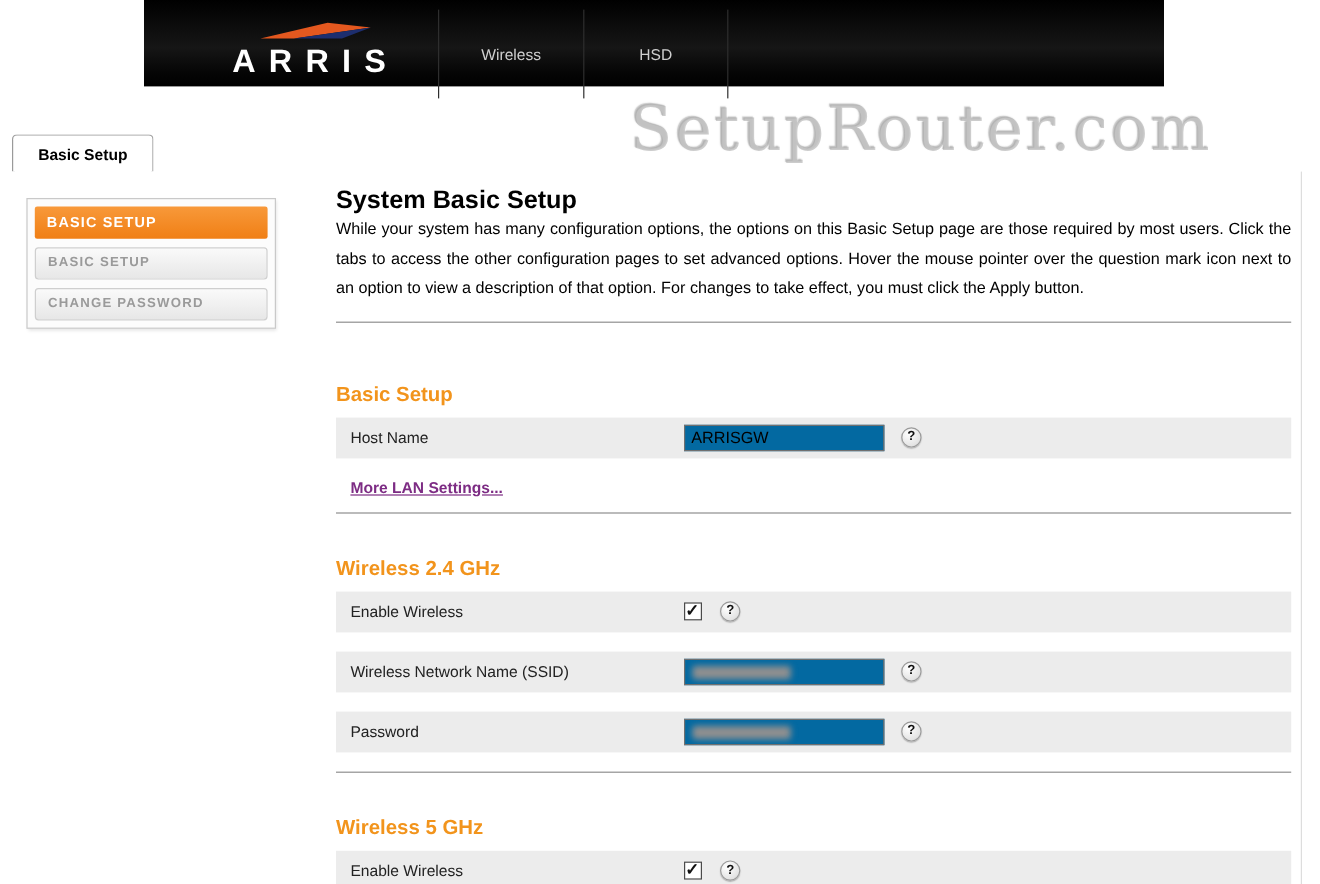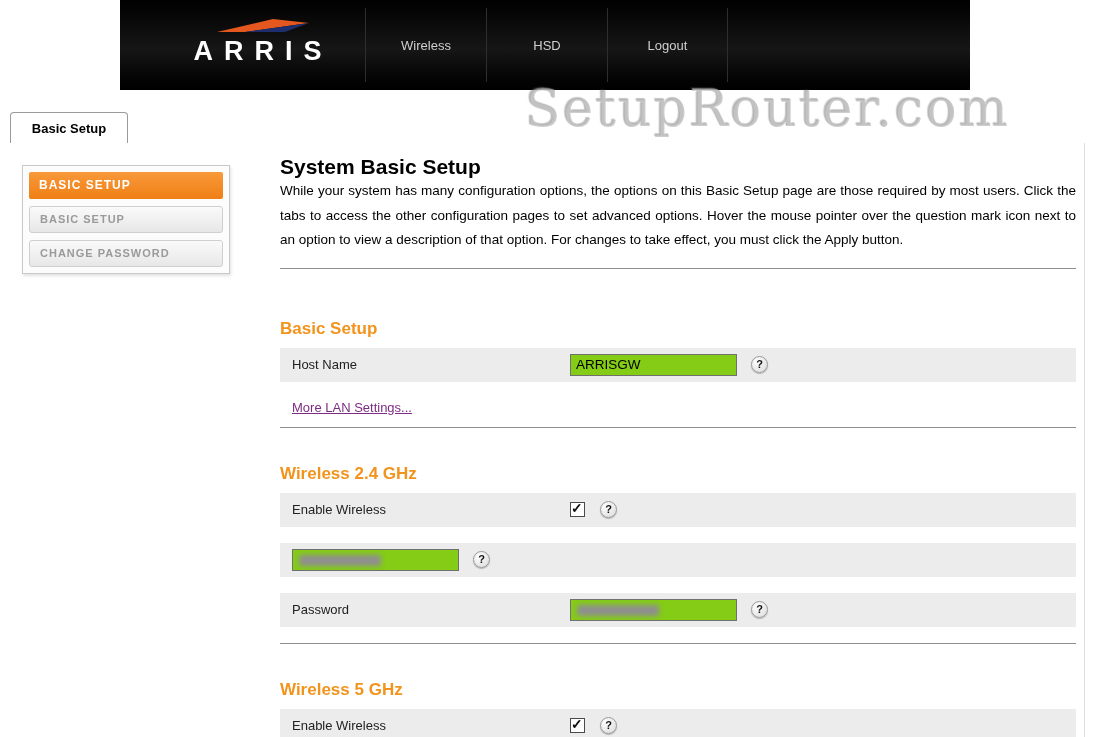--- a/index.html
+++ b/index.html
@@ -6,21 +6,21 @@
   html,body { width:1100px; height:737px; }
   body {
     position: relative;
     background: #ffffff;
     font-family: "Liberation Sans", sans-serif;
     overflow: hidden;
   }
 
   
   .black-header {
-    position: absolute; left: 120px; top: 0; width: 850px; height: 90px;
+    position: absolute; left: 120px; top: 0; width: 850px; height: 72px;
     background: linear-gradient(180deg, #000 0%, #0c0c0c 30%, #161616 55%, #050505 85%, #000 100%);
   }
   .logo {
     position: absolute; left: 48px; top: 18px; width: 190px; text-align: center;
   }
   .logo svg { display:block; margin: 0 auto 2px auto; }
   .logo-text {
     color: #fff; font-size: 27px; font-weight: bold; letter-spacing: 11px;
     font-family: "Liberation Sans", sans-serif;
   }
@@ -103,21 +103,21 @@
 
   .row {
     background: #ececec; height: 34px; margin-bottom: 16px;
     display: flex; align-items: center; padding-left: 12px;
   }
   .row-label { width: 278px; font-size: 13px; color: #222; flex-shrink: 0; }
   .row-controls { display: flex; align-items: center; }
 
   .field { position: relative; display: inline-block; }
   .text-input {
-    width: 167px; height: 22px; border: 1px solid #707070; background: #84cc16;
+    width: 167px; height: 22px; border: 1px solid #707070; background: #0369a1;
     font-size: 13.5px; padding: 1px 5px; font-family: "Liberation Sans", sans-serif;
     border-radius: 0;
   }
   .blur-blob {
     position: absolute; left: 7px; top: 6px; width: 82px; height: 11px;
     background: #8f8f8f; border-radius: 2px; filter: blur(2.5px); pointer-events: none;
   }
 
   .cb {
     appearance: none; -webkit-appearance: none;
@@ -132,38 +132,37 @@
   .help-icon {
     width: 17px; height: 17px; border-radius: 50%;
     background: radial-gradient(circle at 35% 30%, #ffffff 0%, #e4e4e4 70%, #c9c9c9 100%);
     border: 1px solid #9a9a9a; box-shadow: 0 1px 1px rgba(0,0,0,0.25);
     color: #111; font-size: 11px; font-weight: bold; text-align: center; line-height: 15px;
     cursor: pointer; flex-shrink: 0;
   }
   .gap-after-input { margin-left: 14px; }
   .gap-after-cb { margin-left: 15px; }
 
-  .more-link-row { padding-left: 12px; margin-top: 10px; margin-bottom: 11px; }
+  .more-link-row { padding-left: 12px; margin-top: 10px; margin-bottom: 11px; font-weight: bold; }
   .more-link { color: #7d2c84; font-size: 13px; text-decoration: underline; cursor: pointer; }
 </style>
 </head>
 <body>
 
 <div class="black-header">
   <div class="logo">
     <svg width="104" height="16" viewBox="0 0 104 16">
       <polygon points="6,14 62,1 98,5 34,14" fill="#e4581f"></polygon>
       <polygon points="34,14 98,5 74,14" fill="#1d2e6e"></polygon>
     </svg>
     <div class="logo-text">ARRIS</div>
   </div>
   <div class="top-nav">
     <div class="top-nav-item">Wireless</div>
     <div class="top-nav-item">HSD</div>
-    <div class="top-nav-item">Logout</div>
   </div>
 </div>
 
 <div class="watermark">SetupRouter.com</div>
 
 <div class="tabbar">
   <div class="tab-dark-strip">
     <div class="tab">WAN Setup</div>
     <div class="tab">LAN Setup</div>
     <div class="tab">Wireless 2.4 GHz</div>
@@ -205,20 +204,21 @@
 
     <div class="section-heading">Wireless 2.4 GHz</div>
     <div class="row">
       <div class="row-label">Enable Wireless</div>
       <div class="row-controls">
         <input type="checkbox" class="cb" checked="" style="">
         <span class="help-icon gap-after-cb">?</span>
       </div>
     </div>
     <div class="row">
+      <div class="row-label">Wireless Network Name (SSID)</div>
       <div class="row-controls">
         <span class="field">
           <input class="text-input" type="text" style="">
           <span class="blur-blob"></span>
         </span>
         <span class="help-icon gap-after-input">?</span>
       </div>
     </div>
     <div class="row">
       <div class="row-label">Password</div>

